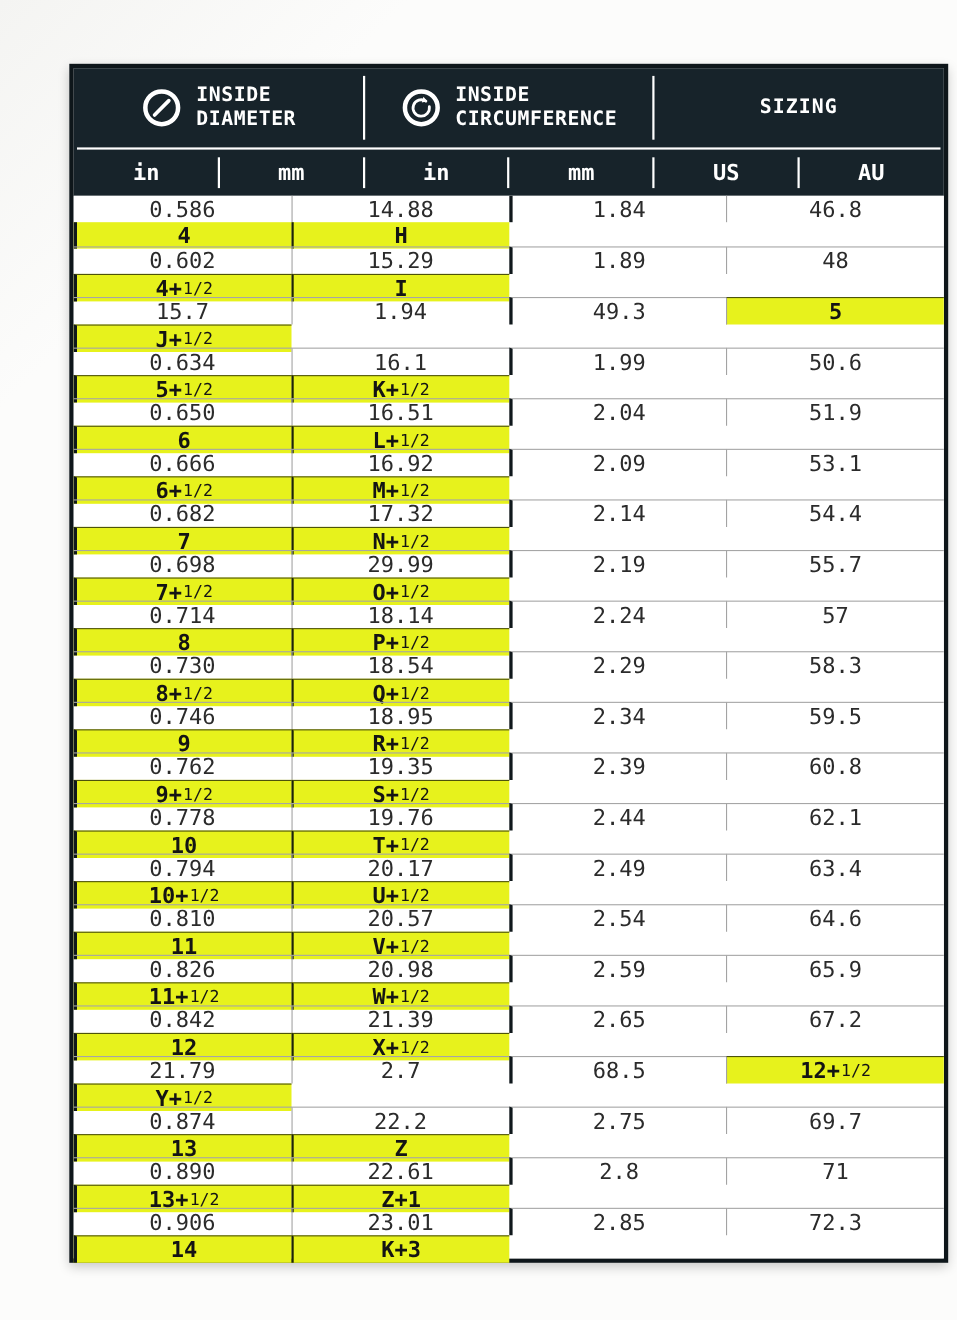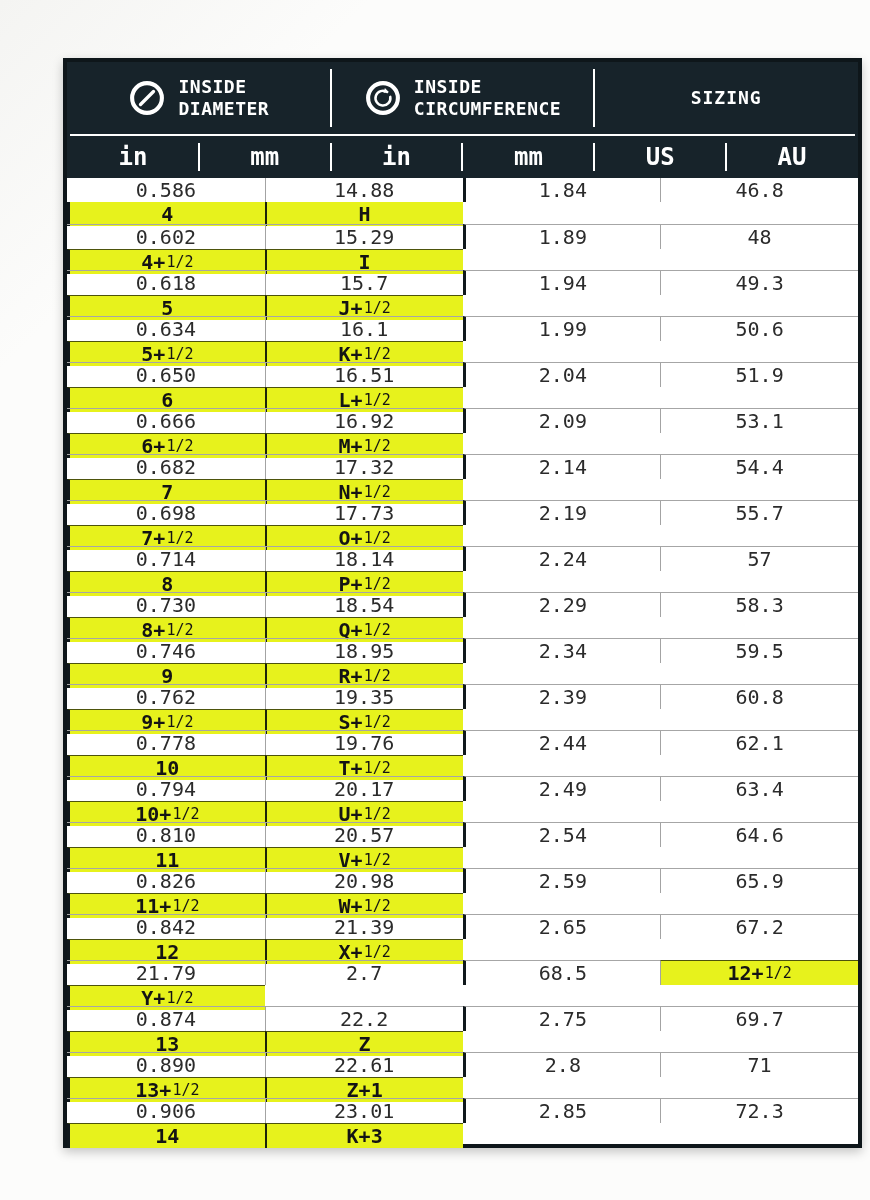--- a/index.html
+++ b/index.html
@@ -70,21 +70,21 @@
   .head-units {
     display: grid;
     grid-template-columns: repeat(6, 1fr);
     height: 42px;
   }
   .ucell {
     display: flex;
     align-items: center;
     justify-content: center;
     font-weight: bold;
-    font-size: 24px;
+    font-size: 20px;
     position: relative;
   }
   .ucell + .ucell::before {
     content: "";
     position: absolute;
     left: -1px;
     top: 7px;
     bottom: 7px;
     width: 2px;
     background: #ffffff;
@@ -184,21 +184,20 @@
           <div class="cell">15.29</div>
           <div class="cell">1.89</div>
           <div class="cell">48</div>
           <div class="cell hl">
             <span>4+</span>
             <span class="frac">1/2</span>
           </div>
           <div class="cell hl">I</div>
         </div>
         <div class="row">
-          <div class="cell">0.618</div>
           <div class="cell">15.7</div>
           <div class="cell">1.94</div>
           <div class="cell">49.3</div>
           <div class="cell hl">5</div>
           <div class="cell hl">
             <span>J+</span>
             <span class="frac">1/2</span>
           </div>
         </div>
         <div class="row">
@@ -246,21 +245,21 @@
           <div class="cell">2.14</div>
           <div class="cell">54.4</div>
           <div class="cell hl">7</div>
           <div class="cell hl">
             <span>N+</span>
             <span class="frac">1/2</span>
           </div>
         </div>
         <div class="row">
           <div class="cell">0.698</div>
-          <div class="cell">17.73</div>
+          <div class="cell">29.99</div>
           <div class="cell">2.19</div>
           <div class="cell">55.7</div>
           <div class="cell hl">
             <span>7+</span>
             <span class="frac">1/2</span>
           </div>
           <div class="cell hl">
             <span>O+</span>
             <span class="frac">1/2</span>
           </div>

